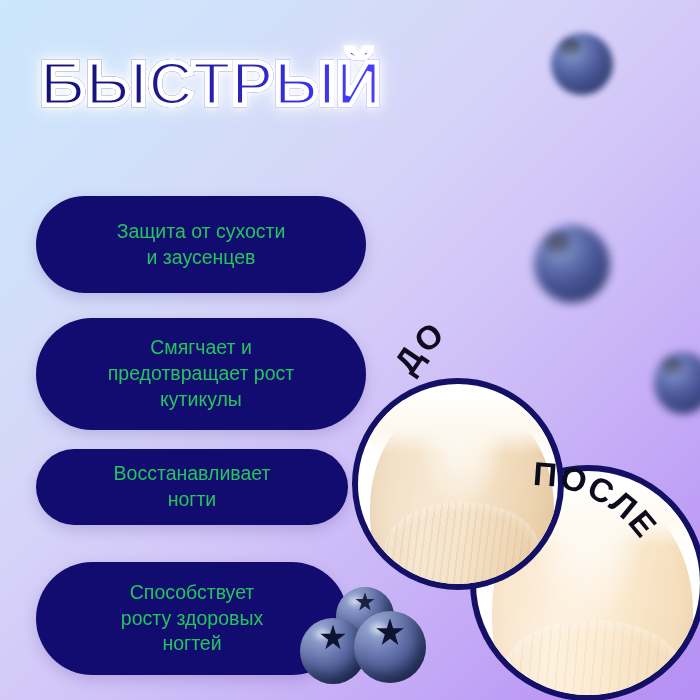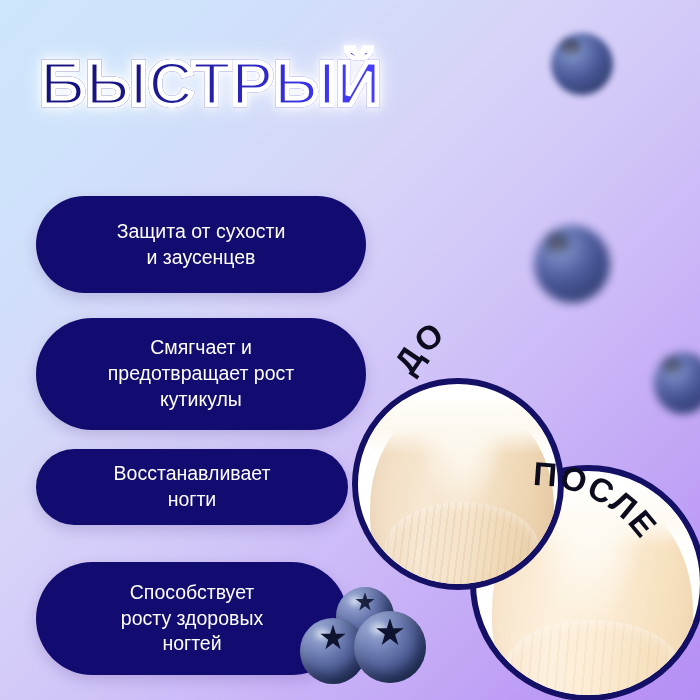--- a/index.html
+++ b/index.html
@@ -87,21 +87,21 @@
 
   
   .pill{
     position:absolute;
     background:#130c70;
     border-radius:999px;
     display:flex;
     align-items:center;
     justify-content:center;
     text-align:center;
-    color:#ffffff;
+    color:#22c55e;
     font-size:19.5px;
     line-height:1.32;
     padding:8px 26px;
     box-shadow:0 5px 14px rgba(40,20,110,.17);
   }
   #pill-1 { left:36px; top:196px;  width:330px; height:97px; }
   #pill-2 { left:36px; top:318px;  width:330px; height:112px;justify-content:center; }
   #pill-3 { left:36px; top:449px;  width:312px; height:76px; }
   #pill-4 { left:36px; top:562px;  width:312px; height:113px; }
 

